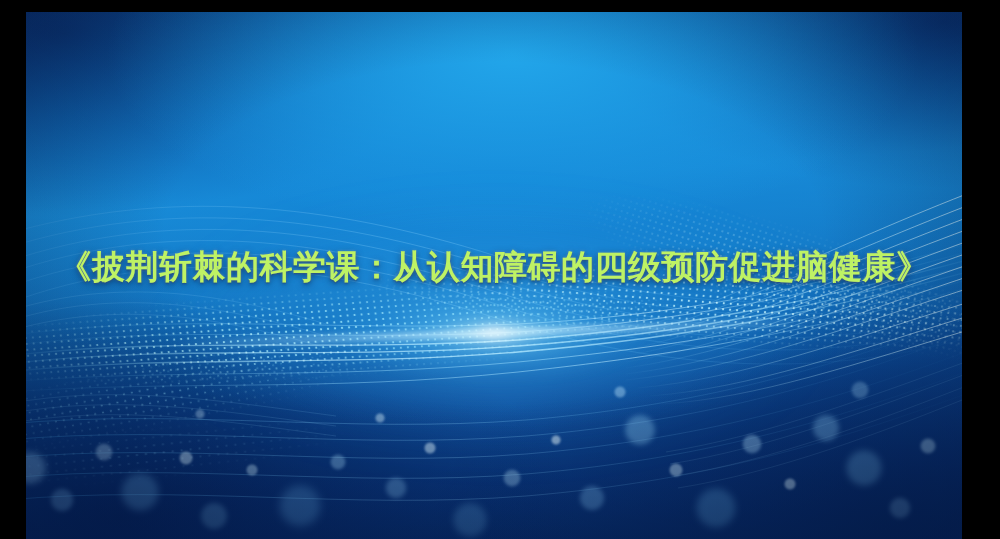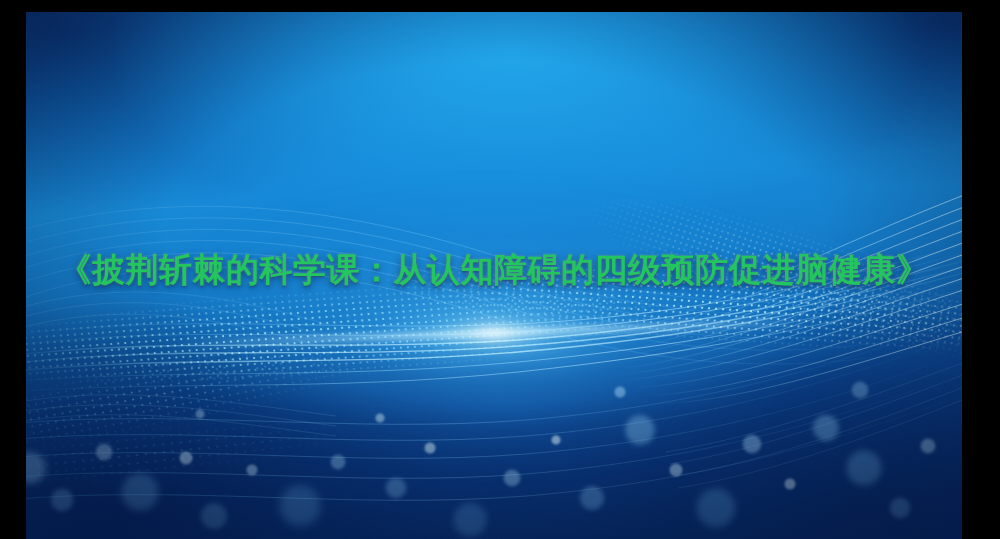--- a/index.html
+++ b/index.html
@@ -149,22 +149,22 @@
   
   #title-block {
     position:absolute;
     left:0; right:0;
     top:238px;
     text-align:center;
     z-index:40;
   }
   #title-text {
     display:inline-block;
-    color:#22c55e;
-    font-family:Liberation Sans, sans-serif;
+    color:#bef264;
+    font-family:Liberation Mono, monospace;
     font-size:33px;
     font-weight:bold;
     letter-spacing:0.5px;
     line-height:1.2;
     white-space:nowrap;
     text-shadow:
       0 0 3px rgba(255,255,255,0.35),
       0 2px 7px rgba(4,40,90,0.75),
       0 1px 2px rgba(6,46,102,0.9);
   }

